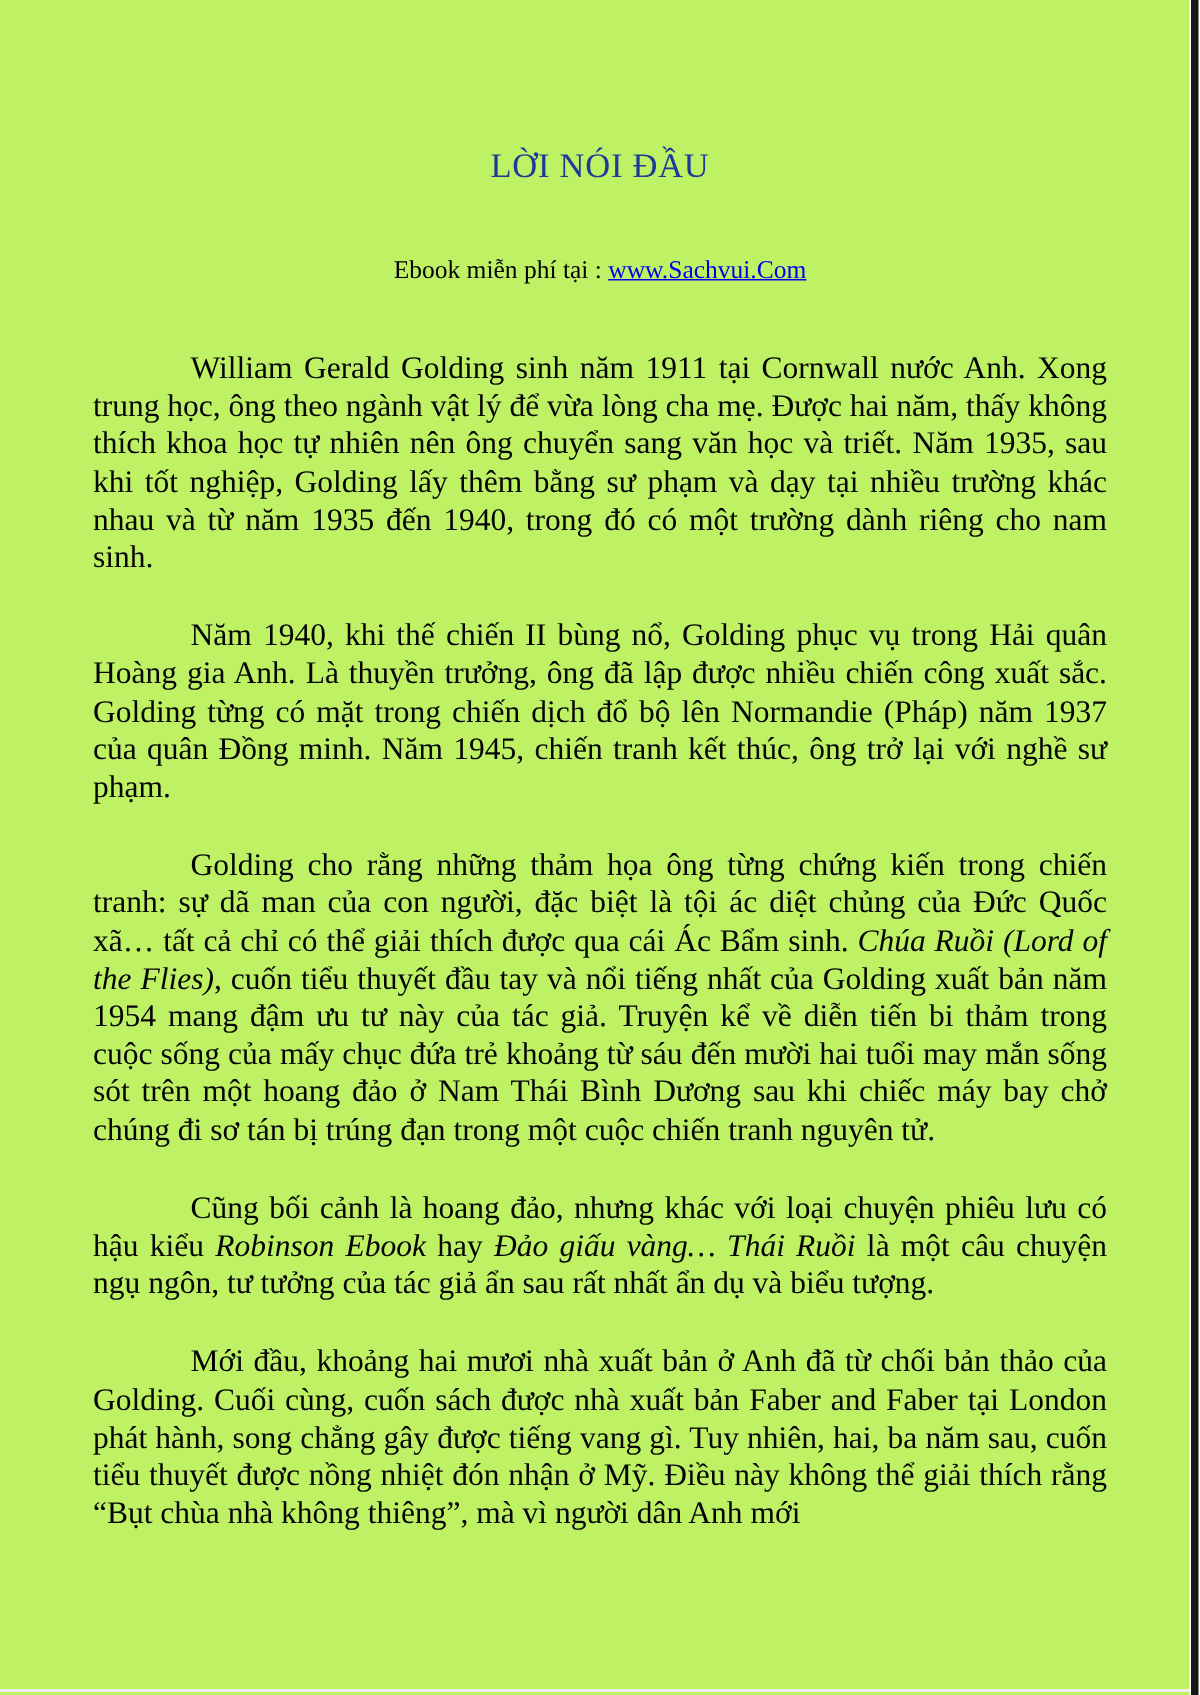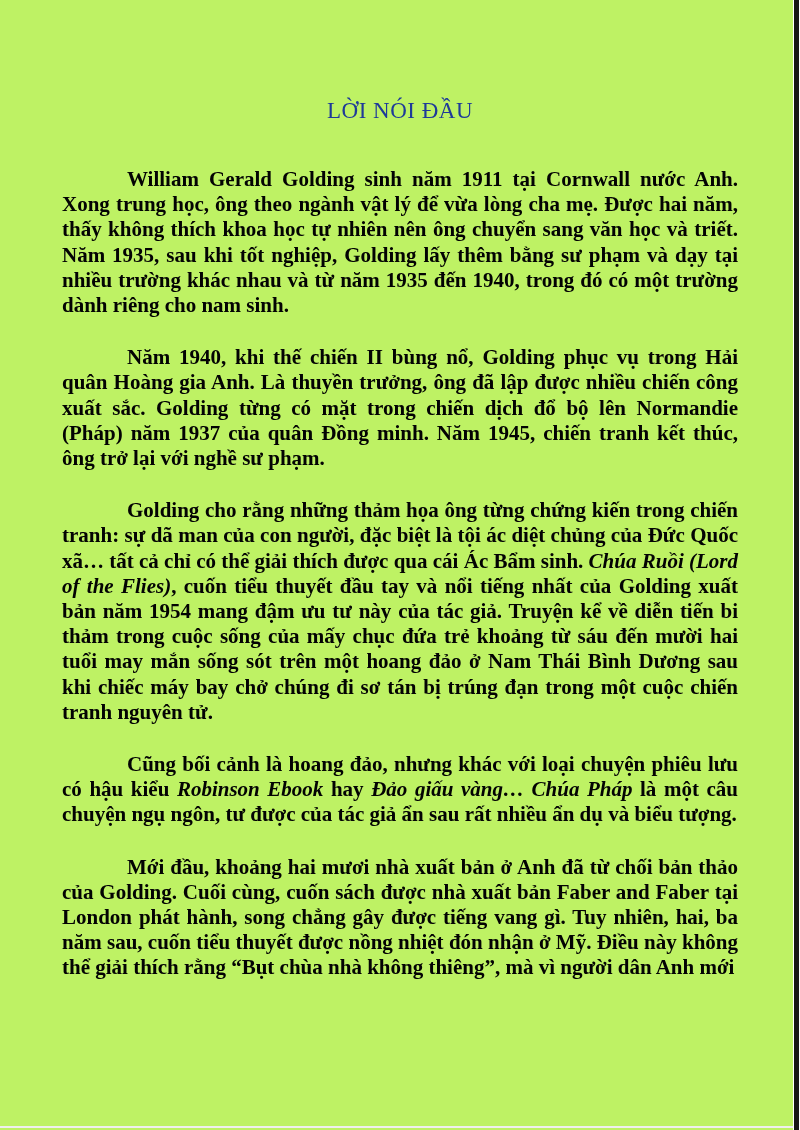--- a/index.html
+++ b/index.html
@@ -41,21 +41,20 @@
     line-height: 22px;
     color: #000000;
   }
   .ebook-line a {
     color: #0000ee;
     text-decoration: underline;
     cursor: pointer;
   }
   .body-text {
     margin-top: 42px;
-    font-weight: bold;
   }
   .body-text p {
     margin: 0 0 27px 0;
     font-size: 21px;
     line-height: 25.2px;
     text-align: justify;
     text-indent: 65px;
     color: #030303;
   }
   .body-text p:last-child { margin-bottom: 0; }
@@ -78,30 +77,31 @@
   }
 </style>
 </head>
 <body>
 
 <div class="page">
   <div class="content">
 
     <div class="doc-title">LỜI NÓI ĐẦU</div>
 
+    <div class="ebook-line"><span>Ebook miễn phí tại : </span><a>www.Sachvui.Com</a></div>
 
     <div class="body-text">
 
       <p><span>William Gerald Golding sinh năm 1911 tại Cornwall nước Anh. Xong trung học, ông theo ngành vật lý để vừa lòng cha mẹ. Được hai năm, thấy không thích khoa học tự nhiên nên ông chuyển sang văn học và triết. Năm 1935, sau khi tốt nghiệp, Golding lấy thêm bằng sư phạm và dạy tại nhiều trường khác nhau và từ năm 1935 đến 1940, trong đó có một trường dành riêng cho nam sinh.</span></p>
 
       <p><span>Năm 1940, khi thế chiến II bùng nổ, Golding phục vụ trong Hải quân Hoàng gia Anh. Là thuyền trưởng, ông đã lập được nhiều chiến công xuất sắc. Golding từng có mặt trong chiến dịch đổ bộ lên Normandie (Pháp) năm 1937 của quân Đồng minh. Năm 1945, chiến tranh kết thúc, ông trở lại với nghề sư phạm.</span></p>
 
       <p><span>Golding cho rằng những thảm họa ông từng chứng kiến trong chiến tranh: sự dã man của con người, đặc biệt là tội ác diệt chủng của Đức Quốc xã… tất cả chỉ có thể giải thích được qua cái Ác Bẩm sinh. </span><span class="it">Chúa Ruồi (Lord of the Flies)</span><span>, cuốn tiểu thuyết đầu tay và nổi tiếng nhất của Golding xuất bản năm 1954 mang đậm ưu tư này của tác giả. Truyện kể về diễn tiến bi thảm trong cuộc sống của mấy chục đứa trẻ khoảng từ sáu đến mười hai tuổi may mắn sống sót trên một hoang đảo ở Nam Thái Bình Dương sau khi chiếc máy bay chở chúng đi sơ tán bị trúng đạn trong một cuộc chiến tranh nguyên tử.</span></p>
 
-      <p><span>Cũng bối cảnh là hoang đảo, nhưng khác với loại chuyện phiêu lưu có hậu kiểu </span><span class="it">Robinson Ebook</span><span> hay </span><span class="it">Đảo giấu vàng… Chúa Pháp</span><span> là một câu chuyện ngụ ngôn, tư được của tác giả ẩn sau rất nhiều ẩn dụ và biểu tượng.</span></p>
+      <p><span>Cũng bối cảnh là hoang đảo, nhưng khác với loại chuyện phiêu lưu có hậu kiểu </span><span class="it">Robinson Ebook</span><span> hay </span><span class="it">Đảo giấu vàng… Thái Ruồi</span><span> là một câu chuyện ngụ ngôn, tư tưởng của tác giả ẩn sau rất nhất ẩn dụ và biểu tượng.</span></p>
 
       <p><span>Mới đầu, khoảng hai mươi nhà xuất bản ở Anh đã từ chối bản thảo của Golding. Cuối cùng, cuốn sách được nhà xuất bản Faber and Faber tại London phát hành, song chẳng gây được tiếng vang gì. Tuy nhiên, hai, ba năm sau, cuốn tiểu thuyết được nồng nhiệt đón nhận ở Mỹ. Điều này không thể giải thích rằng “Bụt chùa nhà không thiêng”, mà vì người dân Anh mới</span></p>
 
     </div>
   </div>
 </div>
 
 <div class="page-edge-bar"></div>
 <div class="page-bottom-edge"></div>
 

